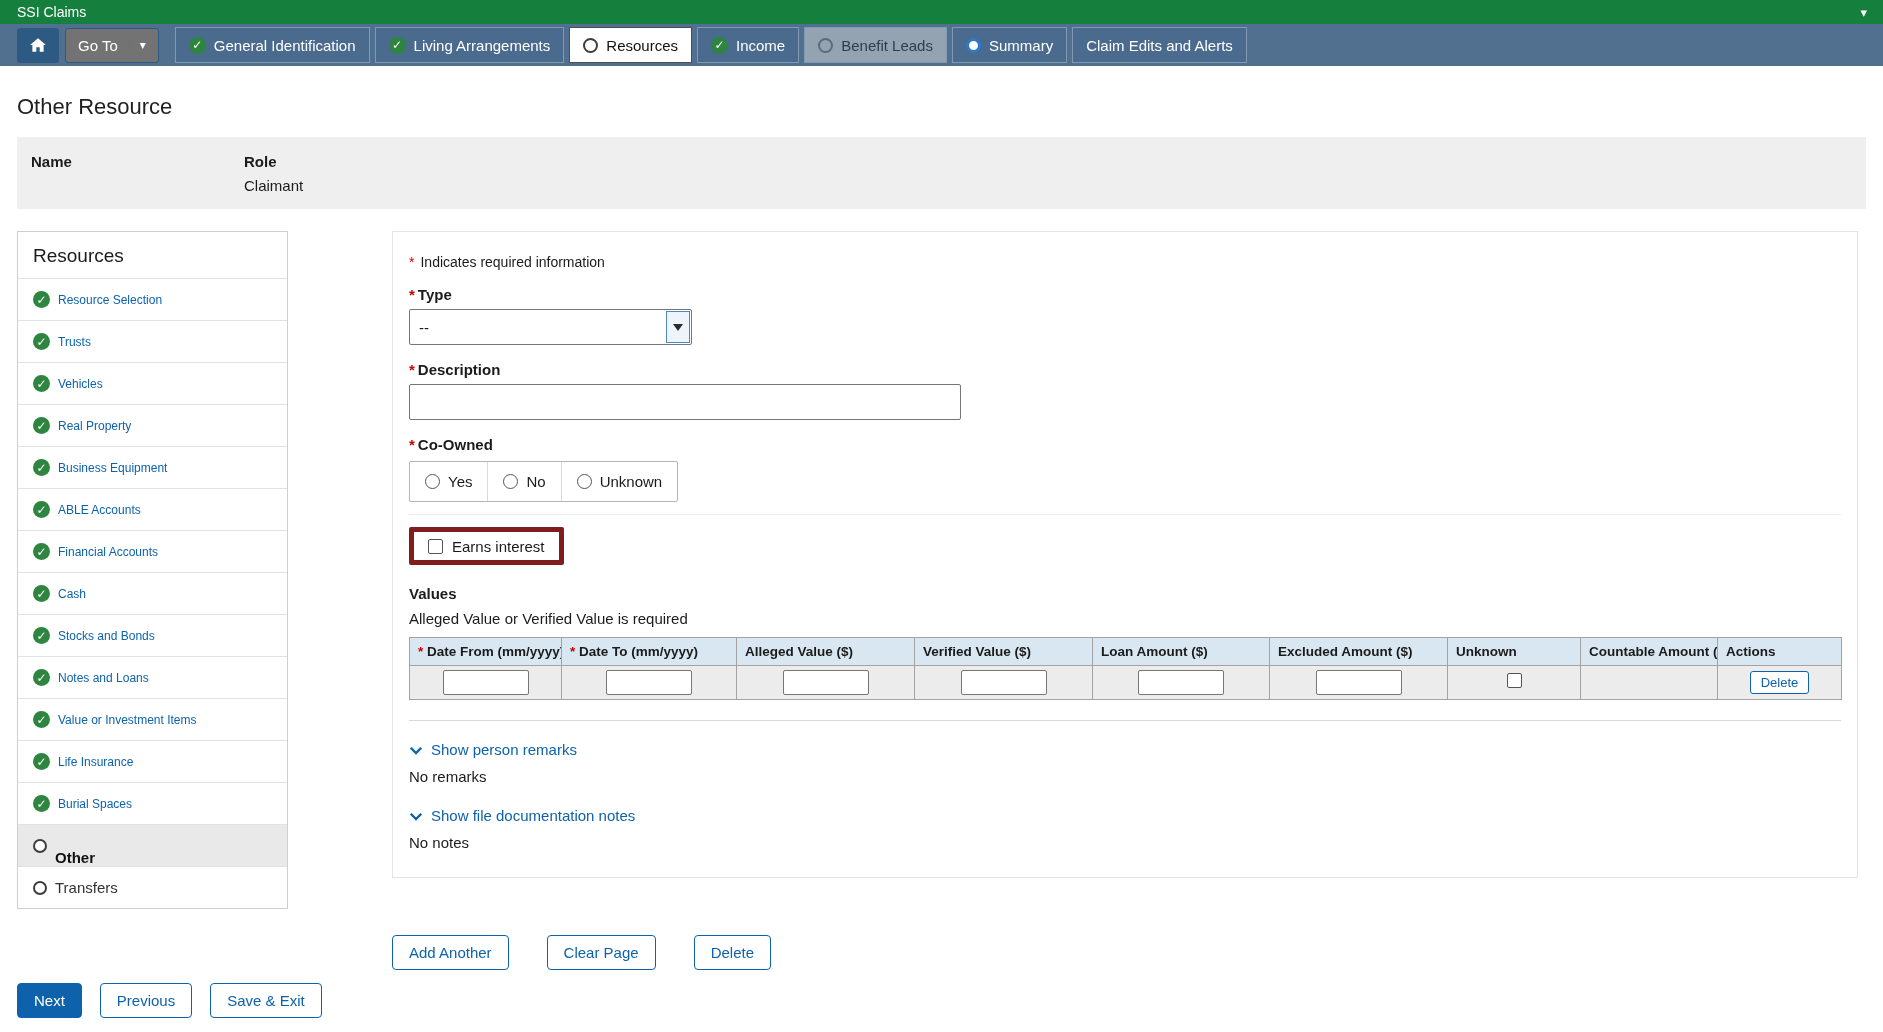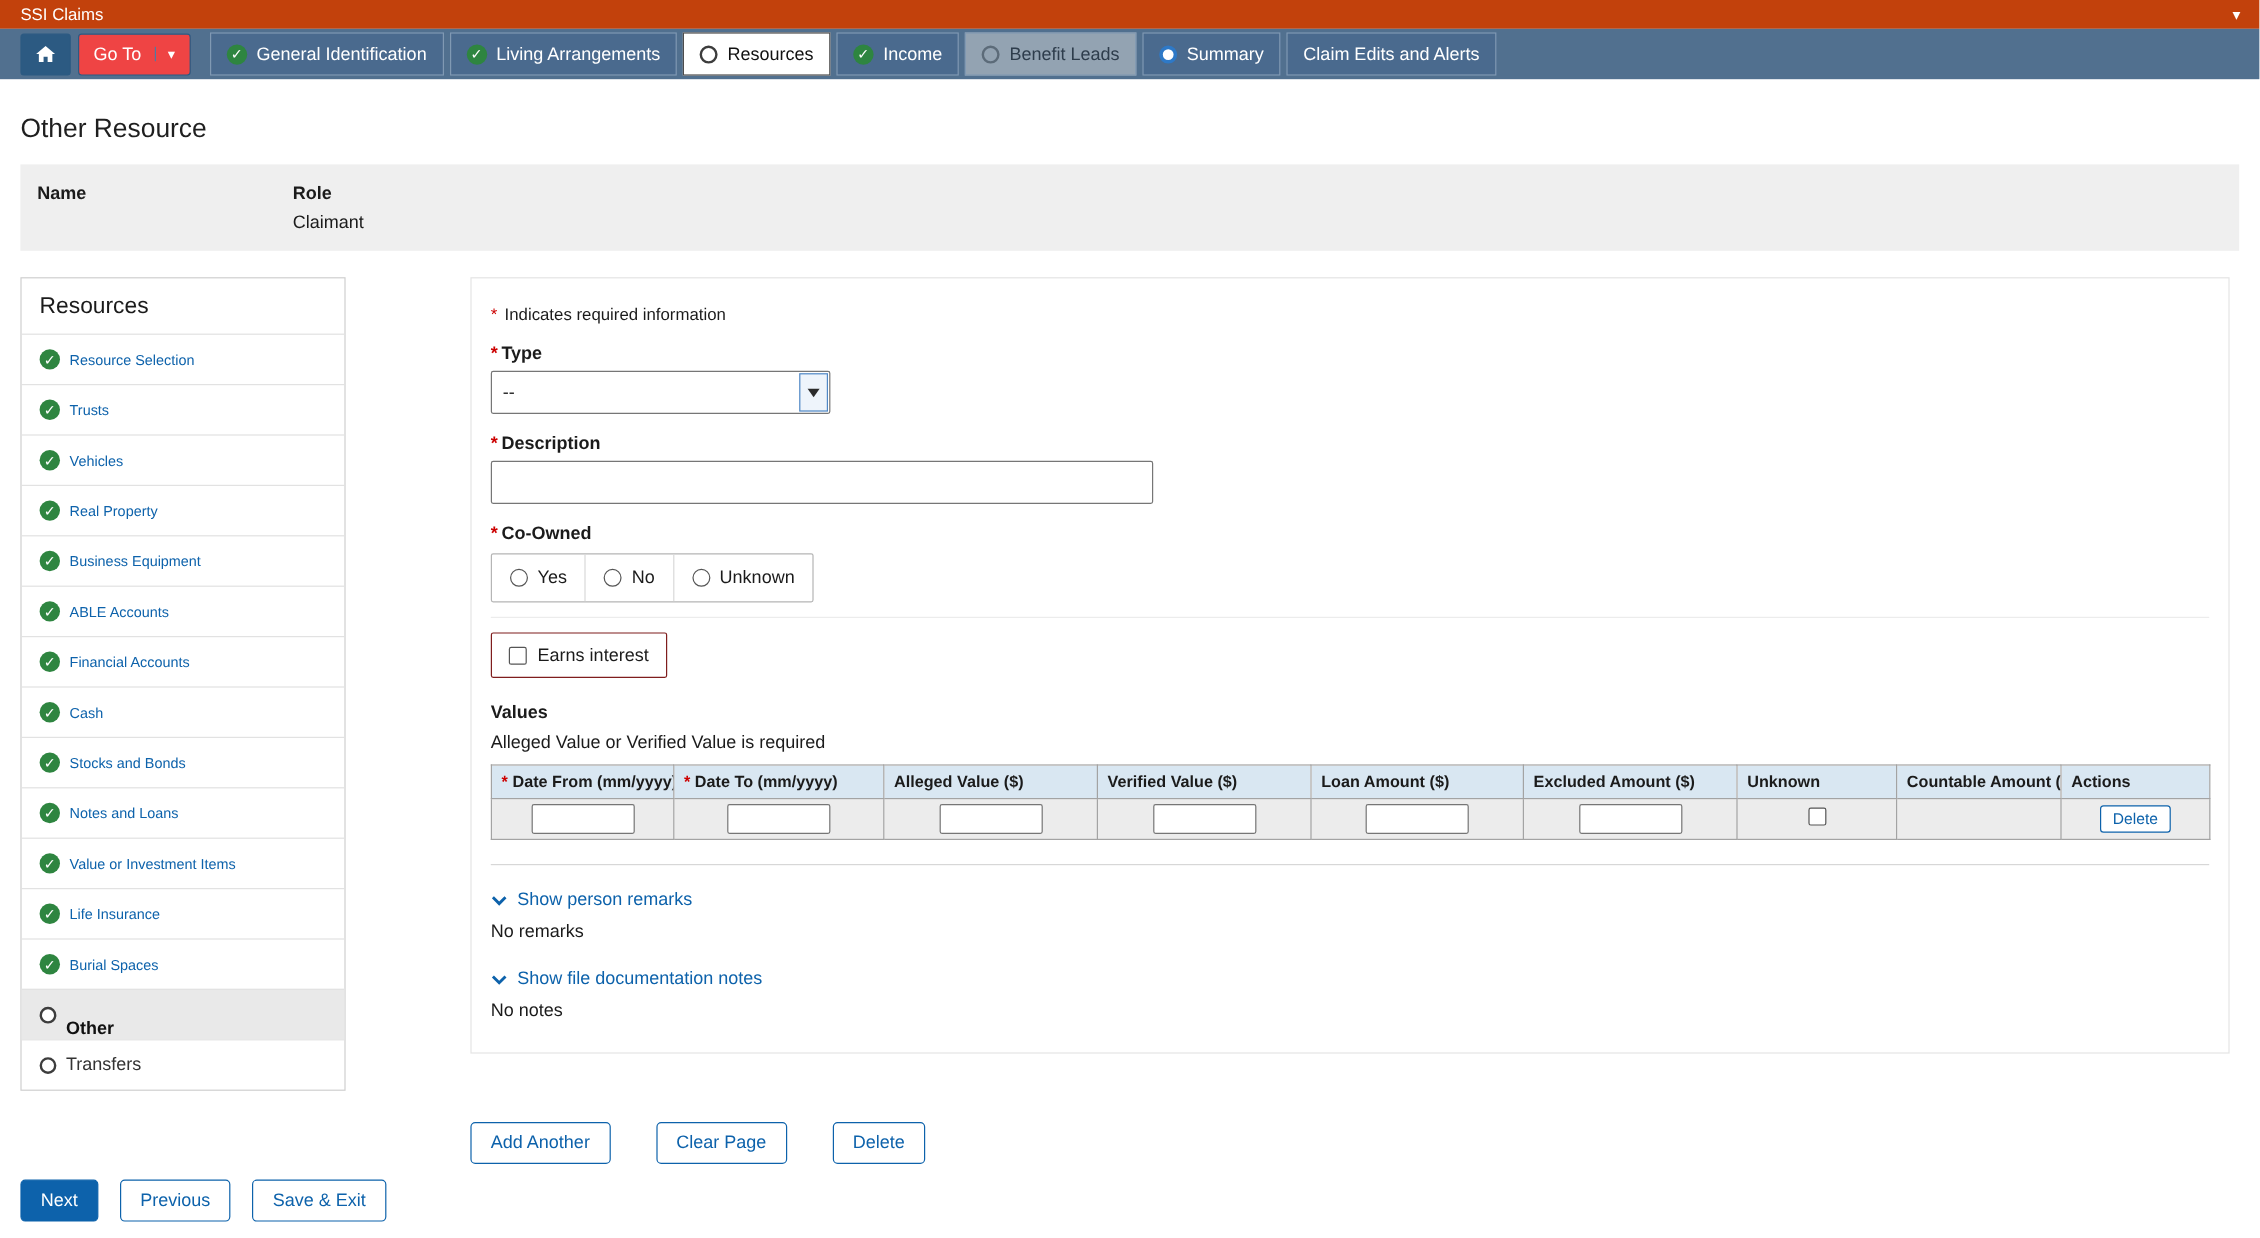--- a/index.html
+++ b/index.html
@@ -1,29 +1,29 @@
 <!DOCTYPE html>
 <html><head>
 <meta charset="utf-8">
 <style>
   * { margin:0; padding:0; box-sizing:border-box; }
   html,body { width:1883px; height:1032px; overflow:hidden; background:#fff;
     font-family:"Liberation Sans","DejaVu Sans",sans-serif; color:#1b1b1b; }
 
   
-  .topbar { height:24px; background:#c2410c; display:flex; align-items:center;
+  .topbar { height:24px; background:#15803d; display:flex; align-items:center;
     justify-content:space-between; padding:0 16px 0 17px; }
   .topbar-title { color:#fff; font-size:14px; }
   .topbar-caret { color:#fff; font-size:13px; cursor:pointer; line-height:1; }
 
   
   .navbar { height:42px; background:#51708f; display:flex; align-items:center; padding:0 17px; }
   .home-btn { width:42px; height:35px; background:#2c5a82; border:1px solid #2c5a82; border-radius:3px;
     display:flex; align-items:center; justify-content:center; cursor:pointer; margin-right:6px; }
-  .goto-btn { height:35px; background:#ef4444; border:1px solid #2c5a82; border-radius:3px; color:#fff;
+  .goto-btn { height:35px; background:#737373; border:1px solid #2c5a82; border-radius:3px; color:#fff;
     font-size:15px; display:flex; align-items:center; padding:0 12px; margin-right:16px; cursor:pointer; }
   .goto-caret { margin-left:11px; padding-left:10px; border-left:1px solid #4d7aa3; font-size:12px; line-height:1; }
   .tab { height:36px; display:inline-flex; align-items:center; gap:8px; padding:0 13px;
     background:#4a6a8e; border:1px solid #8099b3; color:#fff; font-size:15px; cursor:pointer;
     margin-right:5px; white-space:nowrap; font-family:inherit; }
   .tab.active { background:#fff; color:#111; border-color:#4d4d4d; }
   .tab.disabled { background:#93a3b2; color:#2e3d4c; }
   .check-circle { width:17px; height:17px; border-radius:50%; background:#2e8540; color:#fff;
     font-size:12px; font-weight:bold; display:inline-flex; align-items:center; justify-content:center; flex:none; }
   .progress-circle { width:15px; height:15px; border:2px solid #3d3d3d; border-radius:50%; background:#fff; flex:none; }
@@ -65,21 +65,21 @@
   .select-btn::after { content:""; border-left:5px solid transparent; border-right:5px solid transparent;
     border-top:7px solid #2b2b2b; }
   .text-input { margin-top:6px; width:552px; height:36px; border:1px solid #767676; border-radius:2px;
     font-size:15px; padding:0 8px; font-family:inherit; display:block; }
   .radio-box { margin-top:8px; display:inline-flex; border:1px solid #b5b5b5; border-radius:2px; height:41px; }
   .radio-opt { display:flex; align-items:center; gap:8px; padding:0 15px; font-size:15px; cursor:pointer; }
   .radio-opt + .radio-opt { border-left:1px solid #d9d9d9; }
   .radio-circle { width:15px; height:15px; border:1px solid #555; border-radius:50%; background:#fff; flex:none; }
   .soft-divider { border-top:1px solid #ececec; margin-top:12px; }
   .check-box-wrap { margin-top:12px; display:inline-flex; align-items:center; gap:9px;
-    border:1px solid #7f1d1d; border-radius:2px; height:38px; padding:0 14px; font-size:15px; cursor:pointer; }
+    border:5px solid #7f1d1d; border-radius:2px; height:38px; padding:0 14px; font-size:15px; cursor:pointer; }
   .checkbox { width:15px; height:15px; border:1px solid #555; border-radius:2px; background:#fff;
     flex:none; display:inline-block; cursor:pointer; }
   .values-title { font-weight:bold; font-size:15px; margin-top:20px; }
   .values-note { font-size:15px; margin-top:8px; }
   .values-table { margin-top:10px; width:100%; border-collapse:collapse; table-layout:fixed; }
   .values-table th { background:#d9e7f2; border:1px solid #a3a3a3; font-size:13.5px; font-weight:bold;
     text-align:left; padding:6px 8px; white-space:nowrap; overflow:hidden; }
   .values-table td { background:#ececec; border:1px solid #a3a3a3; padding:4px 6px; height:34px; text-align:center; }
   .cell-input { width:86px; height:25px; border:1px solid #767676; border-radius:2px; font-size:14px;
     padding:0 4px; font-family:inherit; }

